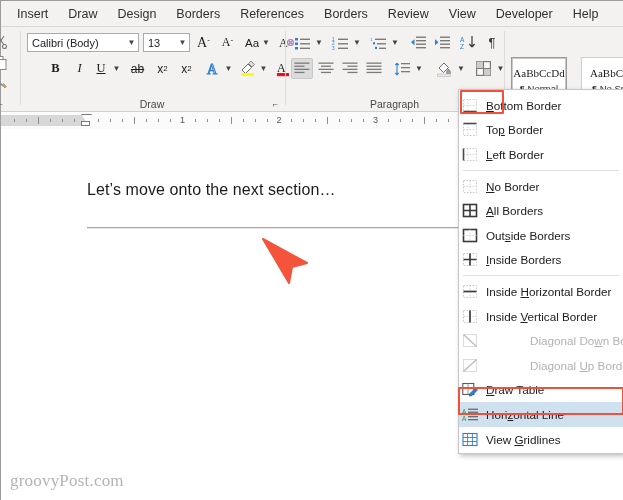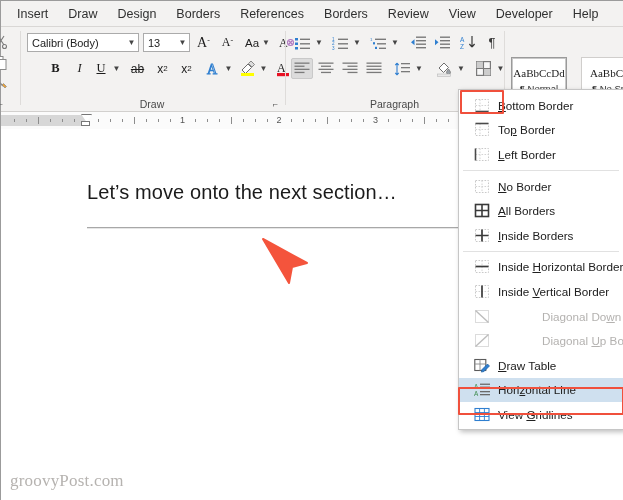--- a/index.html
+++ b/index.html
@@ -60,35 +60,35 @@
   .tk{position:absolute;top:7px;width:1px;height:3px;background:#8d8d8d;}
   .tk.big{top:5px;height:7px;}
   .rn{position:absolute;top:3px;font-size:9px;color:#555;transform:translateX(-50%);}
   .ind-top{position:absolute;top:2px;width:9px;height:6px;background:#fff;border:1px solid #767676;
            clip-path:polygon(0 0,100% 0,50% 100%);}
   .ind-bot{position:absolute;top:9px;width:9px;height:5px;background:#fff;border:1px solid #767676;box-sizing:border-box;}
 
   
   .docarea{position:absolute;left:0;top:128px;width:623px;height:372px;background:#ffffff;overflow:hidden;}
   .page{position:absolute;left:0;top:0;width:623px;height:372px;background:#fff;}
-  .doctext{position:absolute;left:86px;top:52px;font-size:20px;color:#1b1b1b;
+  .doctext{position:absolute;left:86px;top:52px;font-size:16px;color:#1b1b1b;
            font-family:"Liberation Sans",sans-serif;letter-spacing:.1px;white-space:nowrap;}
   .hline{position:absolute;left:86px;top:98px;width:372px;height:2px;
          background:linear-gradient(to bottom,#a8a8a8 0 1px,#e6e6e6 1px 2px);}
   .wmark{position:absolute;left:9px;top:470px;font-family:"Liberation Serif",serif;
          font-size:17px;color:#b6b3b0;letter-spacing:.2px;}
 
   
   .cursor{position:absolute;left:258px;top:236px;width:62px;height:56px;}
 
   
   .menu{position:absolute;left:457px;top:88px;width:166px;background:#fff;
         border:1px solid #c6c6c6;box-shadow:2px 2px 5px rgba(0,0,0,.26);box-sizing:border-box;
         padding:3px 0 2px 0;}
-  .mi{position:relative;display:flex;align-items:center;height:24.6px;padding-left:14px;cursor:default;}
+  .mi{position:relative;display:flex;align-items:center;height:24.6px;padding-left:2px;cursor:default;}
   .mi .mic{width:17px;height:16px;margin-right:8px;flex:0 0 17px;display:flex;align-items:center;justify-content:center;}
   .mi .mtx{font-size:11.7px;color:#202020;white-space:nowrap;}
   .mi.dis .mtx{color:#b4b2b0;margin-left:44px;}
   .mi.hl{background:#cfe0ef;}
   .msep{height:1px;background:#e1e1e1;margin:3px 4px;}
   .ul{text-decoration:underline;}
 
   
   .redbox{position:absolute;border:2.5px solid #f0503c;box-sizing:border-box;border-radius:1px;}
 </style>
@@ -513,20 +513,29 @@
           <svg width="16" height="15" viewBox="0 0 16 15" fill="none">
             <rect x="1.5" y="1.5" width="13" height="12" fill="none" stroke="#3a3a3a" stroke-width="1.6"></rect>
             <path d="M8 1.5v12M1.5 7.5h13" stroke="#3a3a3a" stroke-width="1.6"></path>
           </svg>
         </span>
         <span class="mtx"><span class="ul">A</span>ll Borders</span>
       </div>
       <div class="mi">
         <span class="mic">
           <svg width="16" height="15" viewBox="0 0 16 15" fill="none">
+            <rect x="1.5" y="1.5" width="13" height="12" fill="none" stroke="#3a3a3a" stroke-width="1.6"></rect>
+            <path d="M8 1.5v12M1.5 7.5h13" stroke="#d4d4d4" stroke-dasharray="1.6 1.4"></path>
+          </svg>
+        </span>
+        <span class="mtx">Out<span class="ul">s</span>ide Borders</span>
+      </div>
+      <div class="mi">
+        <span class="mic">
+          <svg width="16" height="15" viewBox="0 0 16 15" fill="none">
             <rect x="1.5" y="1.5" width="13" height="12" fill="none" stroke="#c9c9c9" stroke-dasharray="1.6 1.4"></rect>
             <path d="M8 1.5v12M1.5 7.5h13" stroke="#3a3a3a" stroke-width="1.7"></path>
           </svg>
         </span>
         <span class="mtx"><span class="ul">I</span>nside Borders</span>
       </div>
       <div class="msep"></div>
       <div class="mi">
         <span class="mic">
           <svg width="16" height="15" viewBox="0 0 16 15" fill="none">

